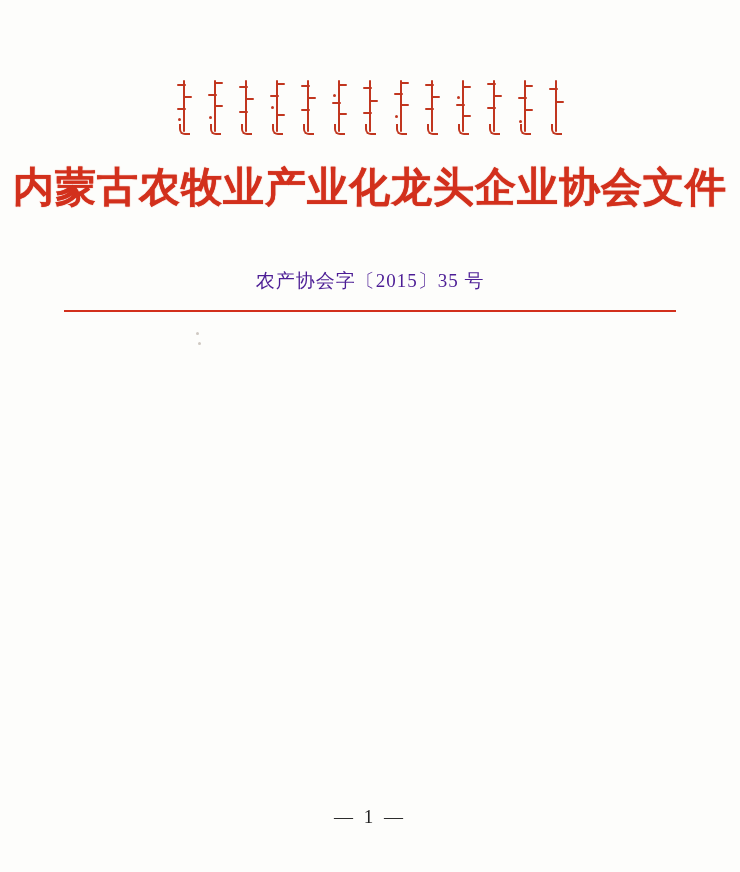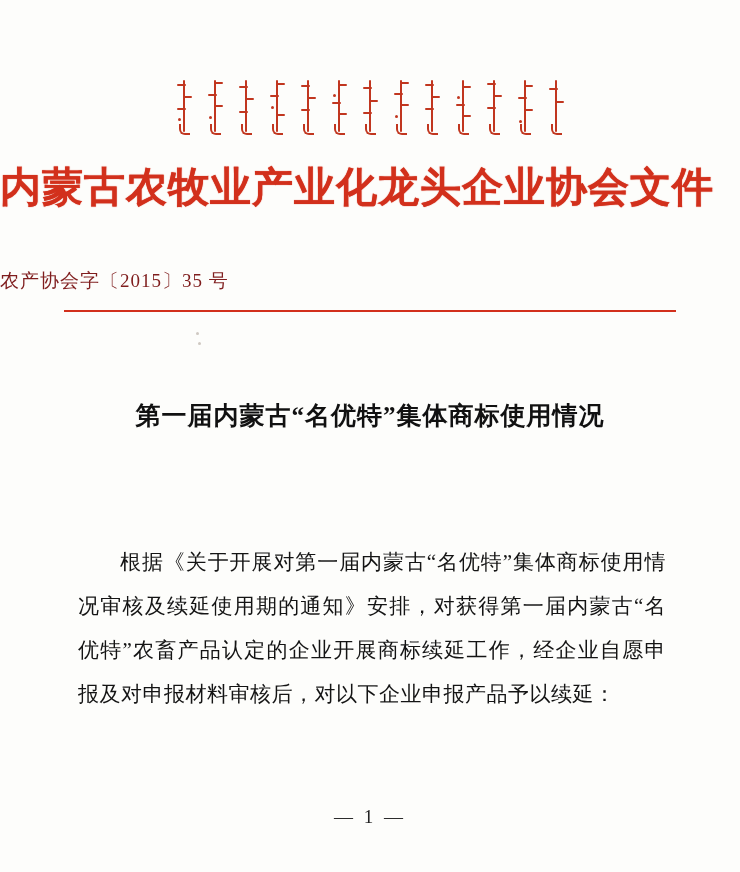--- a/index.html
+++ b/index.html
@@ -76,37 +76,39 @@
     border-left: 2px solid #c1361f;
     border-bottom: 2px solid #c1361f;
     border-bottom-left-radius: 6px;
   }
   
   .doc-org-title {
     position: absolute;
     top: 160px;
     left: 0;
     width: 100%;
+    text-align: center;
     color: #d2301c;
     font-family: "Liberation Serif", "DejaVu Serif", serif;
     font-weight: bold;
     font-size: 41px;
     letter-spacing: 1px;
     white-space: nowrap;
     text-shadow: 0 0 1px #d2301c;
   }
   
   .doc-number {
     position: absolute;
     top: 268px;
     left: 0;
     width: 100%;
+    text-align: center;
     font-size: 19px;
     letter-spacing: 1px;
-    color: #7f1d1d;
+    color: #4c1d95;
   }
   
   .red-rule {
     position: absolute;
     top: 310px;
     left: 64px;
     width: 612px;
     height: 2px;
     background: #d2301c;
   }
@@ -262,23 +264,21 @@
     </div>
   </div>
 
   <div class="doc-org-title">内蒙古农牧业产业化龙头企业协会文件</div>
 
   <div class="doc-number">农产协会字〔2015〕35 号</div>
 
   <div class="red-rule"></div>
 
   <div class="article-title">
-    <div>第一届内蒙古“名优特”集体商标使用情况</div>
   </div>
 
-  <div class="body-text">根据《关于开展对第一届内蒙古“名优特”集体商标使用情况审核及续延使用期的通知》安排，对获得第一届内蒙古“名优特”农畜产品认定的企业开展商标续延工作，经企业自愿申报及对申报材料审核后，对以下企业申报产品予以续延：</div>
 
   <div class="page-number">— 1 —</div>
 
   <div class="speck" style="top:332px; left:196px;"></div>
   <div class="speck" style="top:342px; left:198px;"></div>
 
 </div>
 
 </body></html>

